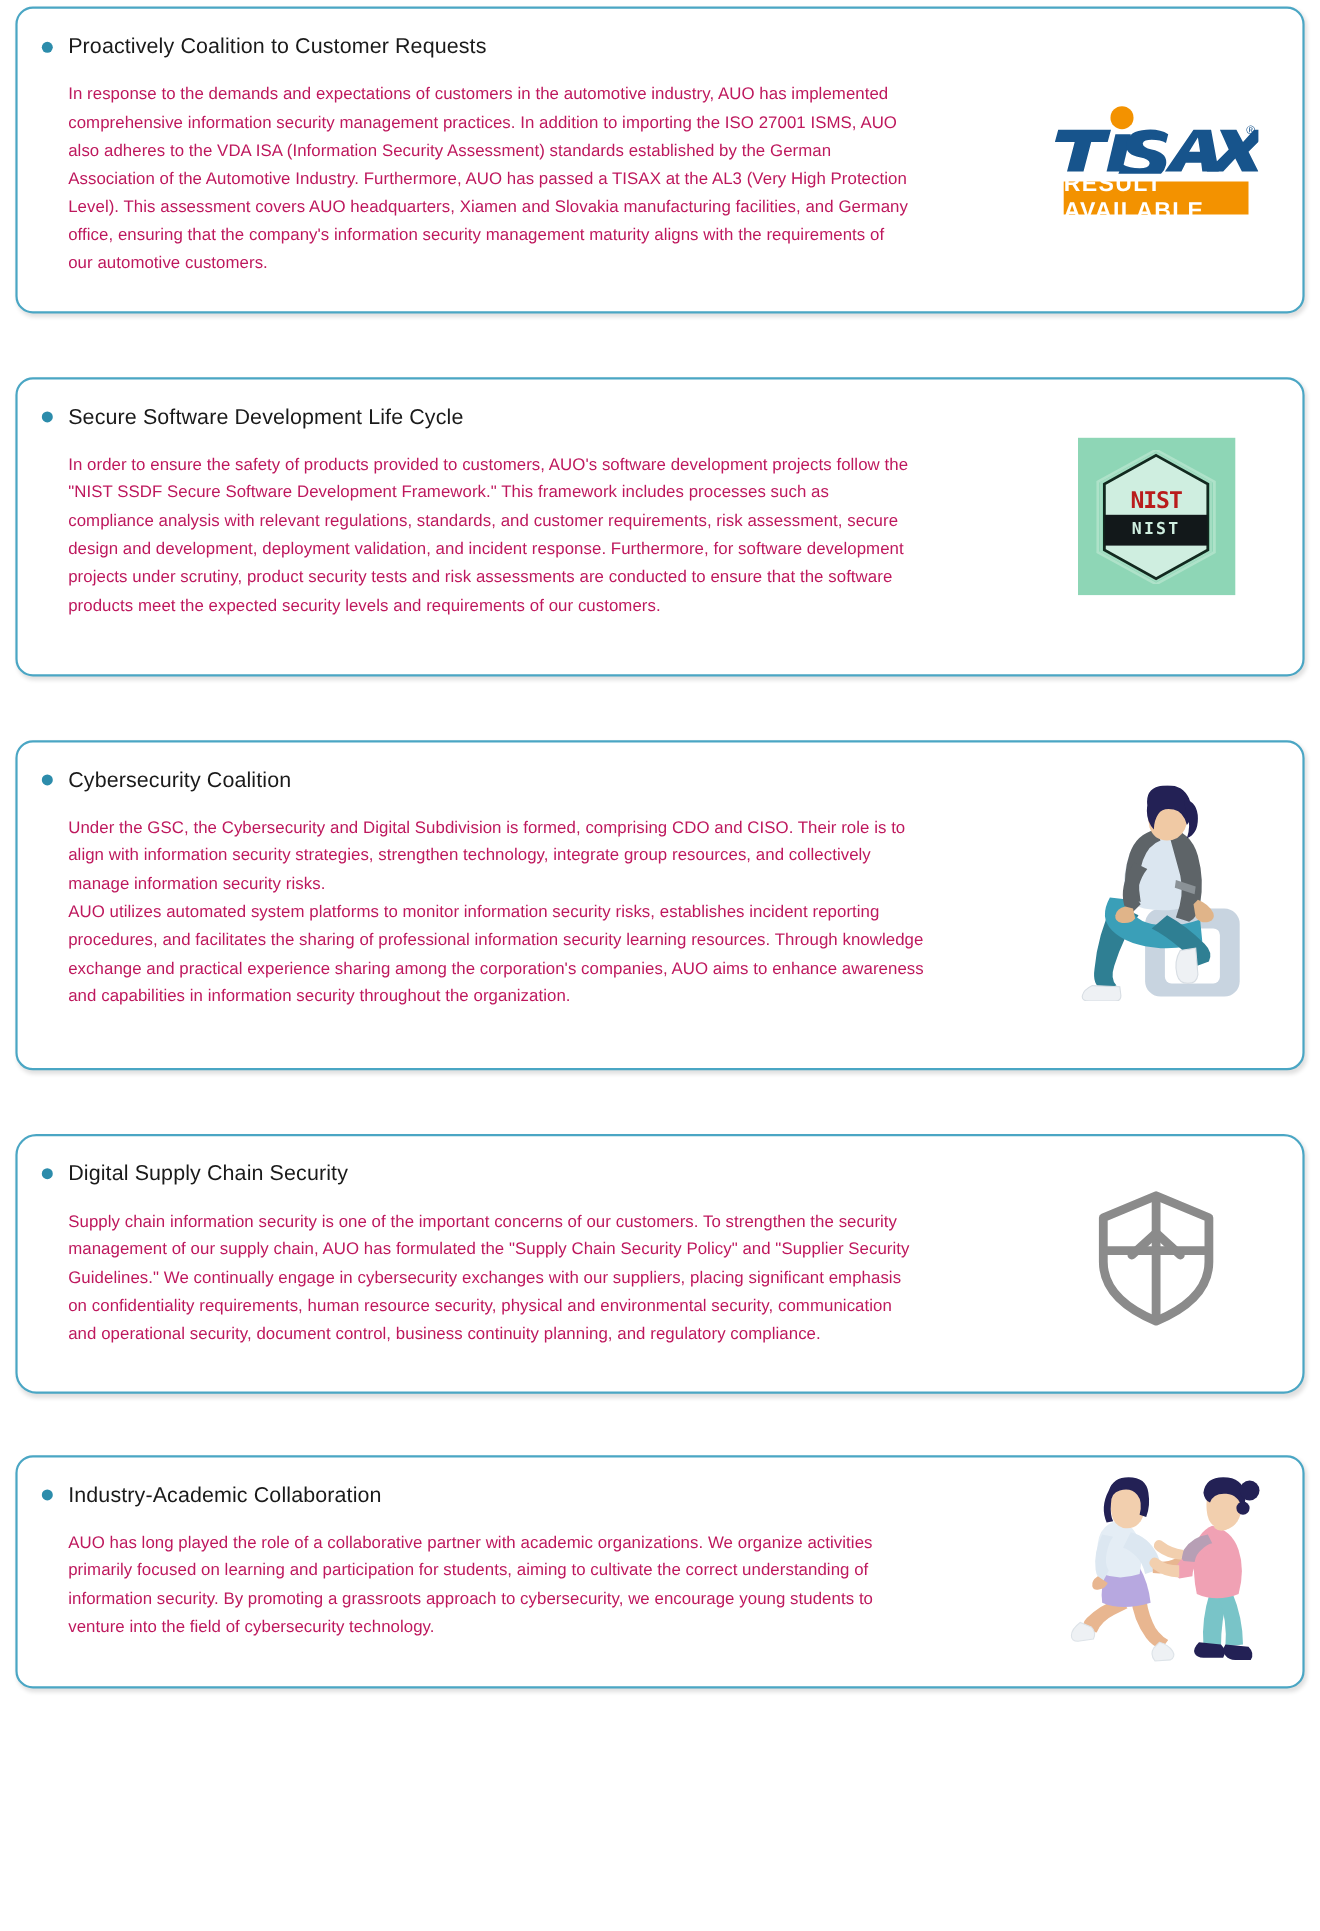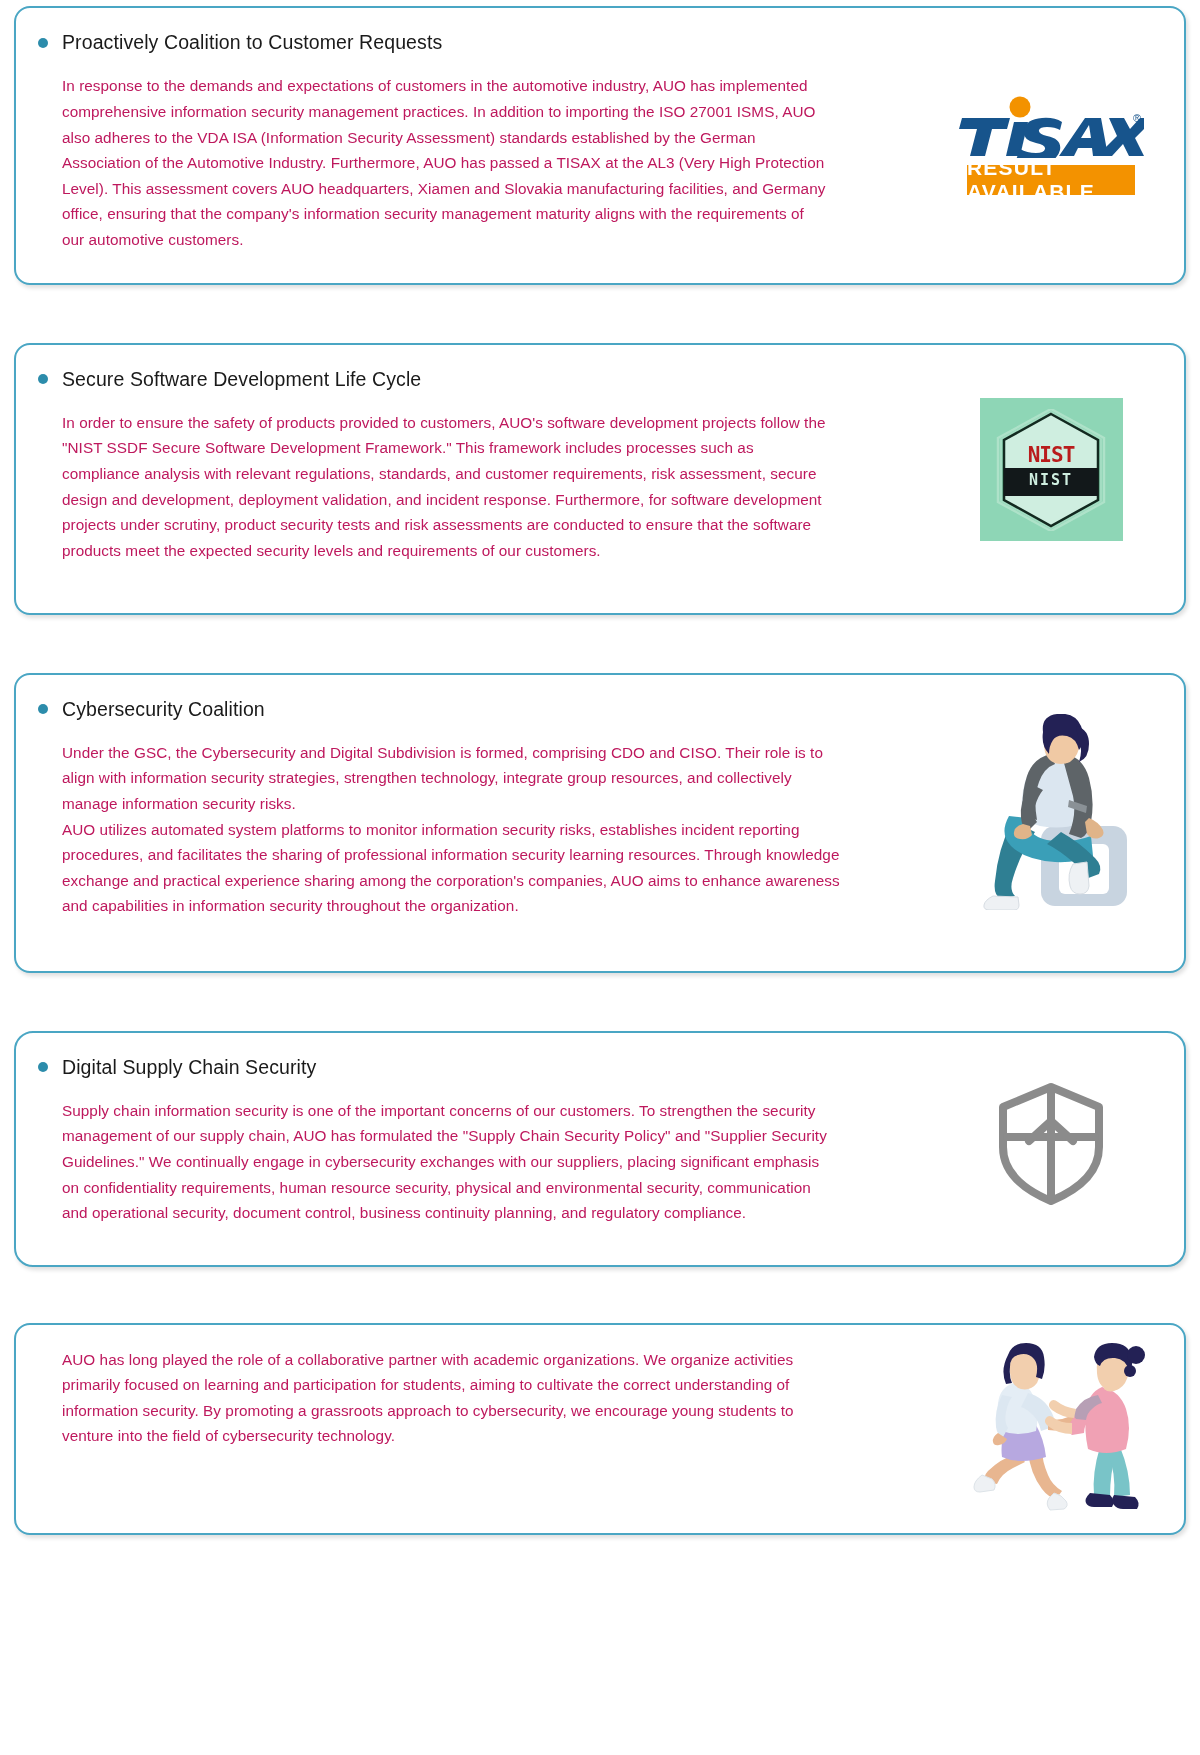--- a/index.html
+++ b/index.html
@@ -327,20 +327,24 @@
         </span>
       </div>
     </div>
   </section>
 
   <div class="gap-sm"></div>
 
   <section class="card" style="min-height:200px;">
     <div class="card-inner">
       <div class="card-text" style="padding-bottom:26px;">
+        <div class="heading">
+          <span class="bullet"></span>
+          <span class="heading-text">Industry-Academic Collaboration</span>
+        </div>
         <div class="body-block" style="max-width:762px;">
           <p class="body-line">AUO has long played the role of a collaborative partner with academic organizations. We organize activities primarily focused on learning and participation for students, aiming to cultivate the correct understanding of information security. By promoting a grassroots approach to cybersecurity, we encourage young students to venture into the field of cybersecurity technology.</p>
         </div>
       </div>
       <div class="card-aside" style="padding-right:8px;">
         <span>
           <svg class="illus" width="186" height="176" viewBox="0 0 186 176" xmlns="http://www.w3.org/2000/svg" aria-hidden="true">
 
             <path d="M56 112 q-18 6 -30 18 q-6 6 -1 11 l10 2 q4 -10 16 -16 l12 -6 Z" fill="#e8b690"></path>
             <path d="M20 134 q-8 6 -8 12 q0 5 6 5 l14 -2 q3 -6 -2 -11 Z" fill="#eef1f4" stroke="#dde3e8" stroke-width="1"></path>

